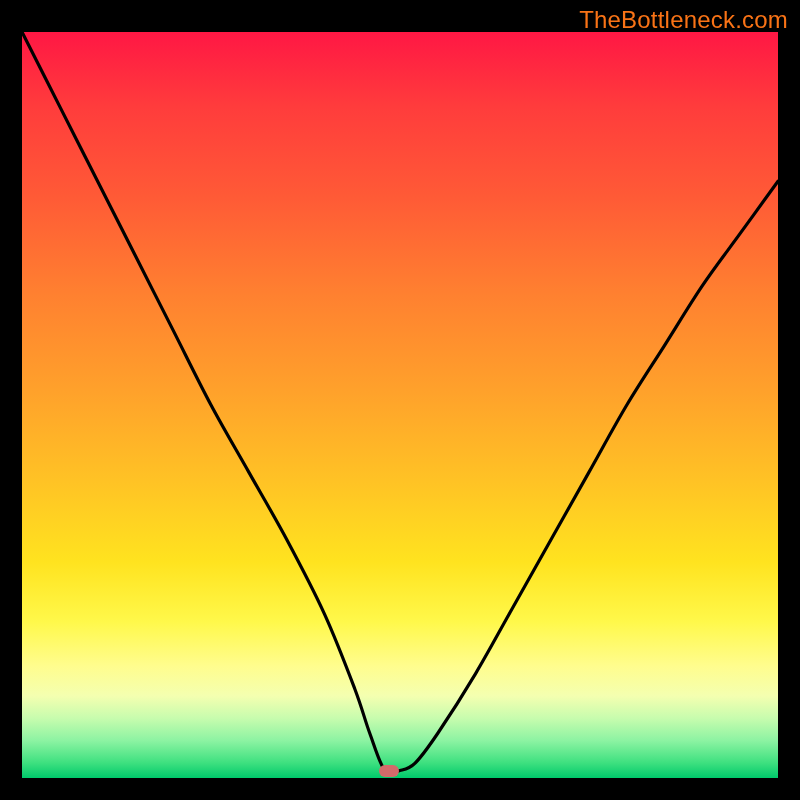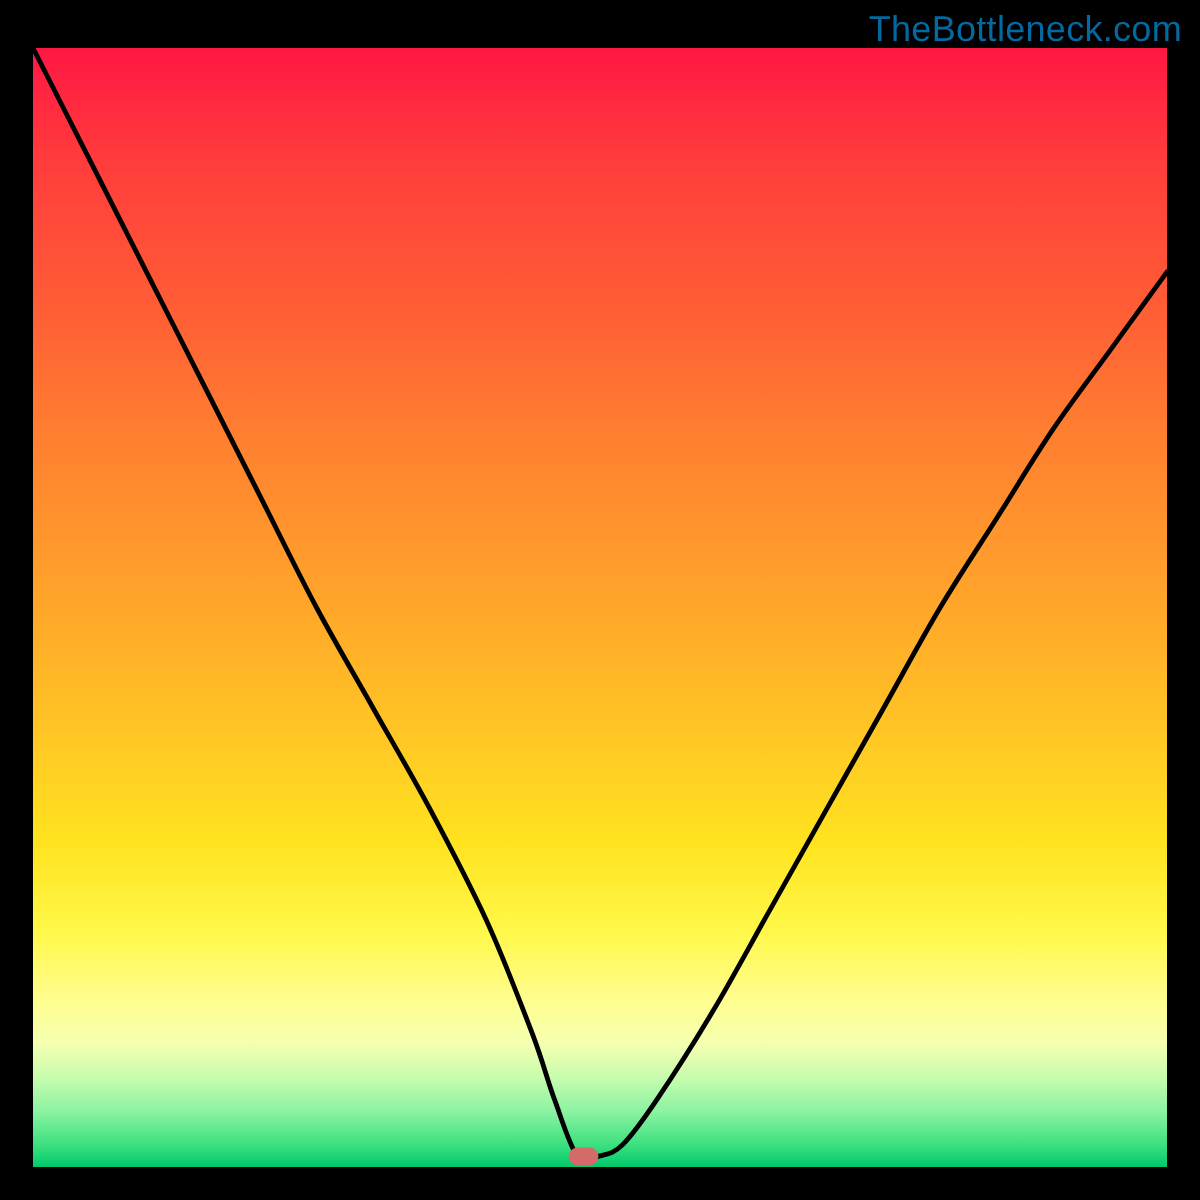--- a/index.html
+++ b/index.html
@@ -16,21 +16,21 @@
     left: 0;
     top: 0;
     width: 800px;
     height: 800px;
     background: #000;
   }
   .watermark {
     position: absolute;
     top: 6px;
     right: 12px;
-    color: #0369a1;
+    color: #f97316;
     font-size: 24px;
     font-weight: 500;
     letter-spacing: 0.2px;
     z-index: 30;
     user-select: none;
     text-align: right;
   }
   
   .plot {
     position: absolute;

